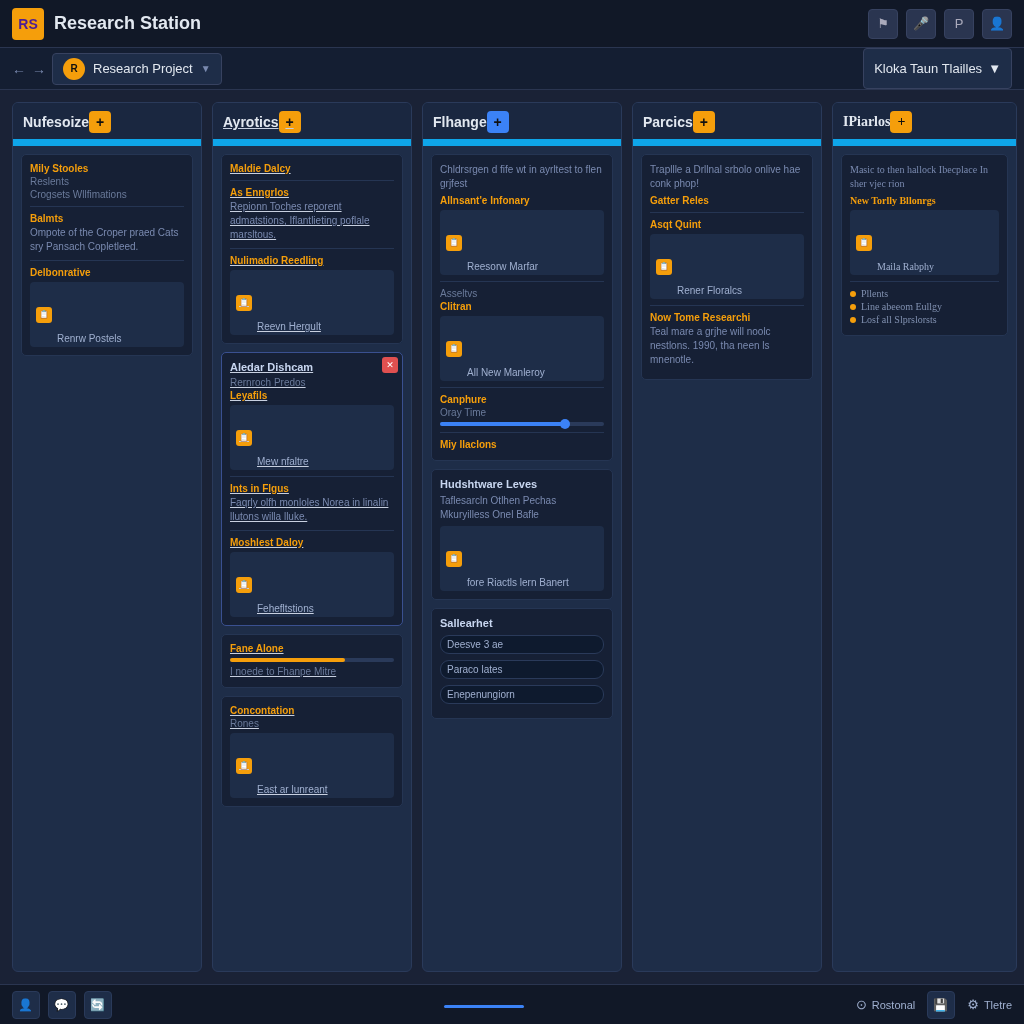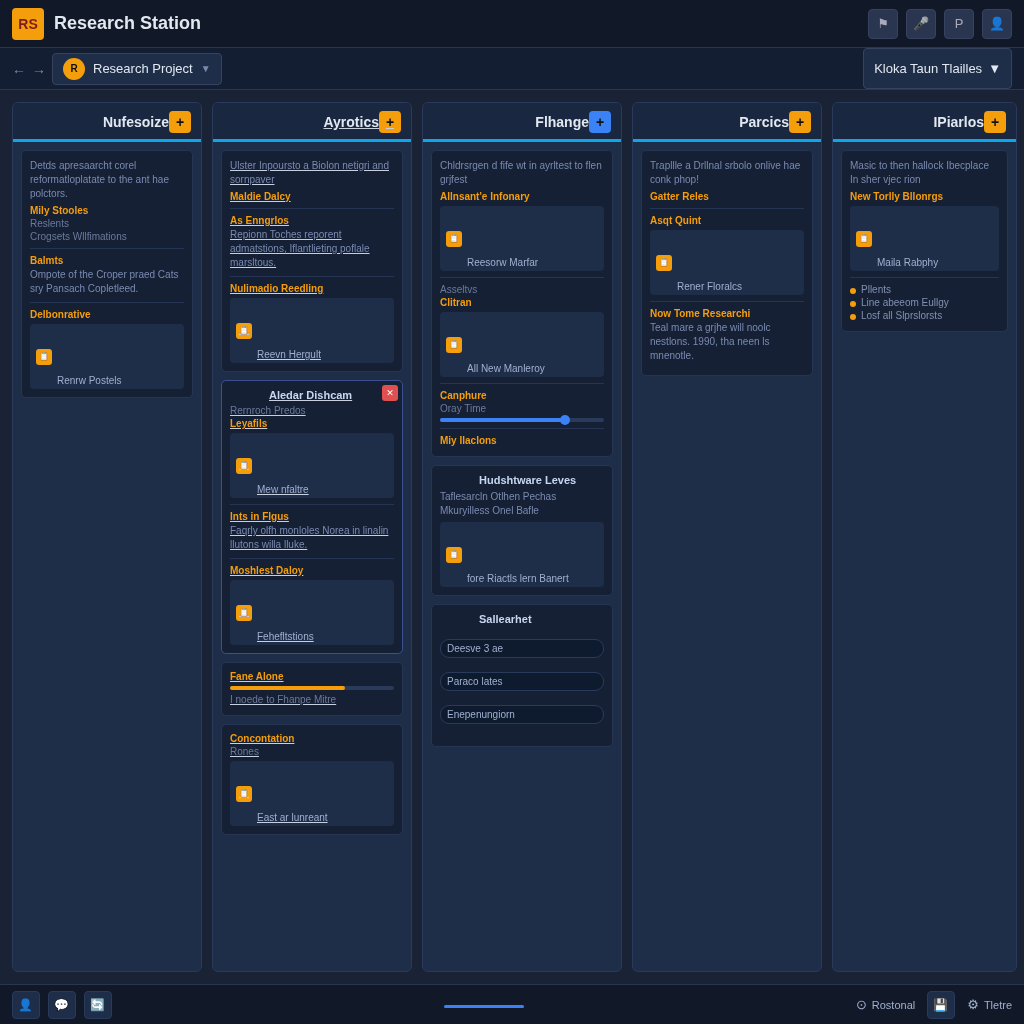--- a/index.html
+++ b/index.html
@@ -23,21 +23,21 @@
       border-bottom: 1px solid #2a3550;
     }
     #app-icon {
       width: 32px;
       height: 32px;
       background: #f59e0b;
       border-radius: 4px;
       display: flex;
       align-items: center;
       justify-content: center;
-      color: #7f1d1d;
+      color: #4c1d95;
       font-weight: bold;
       font-size: 14px;
       margin-right: 10px;
       flex-shrink: 0;
     }
     #app-title {
       color: #e2e8f0;
       font-size: 18px;
       font-weight: 600;
       flex: 1;
@@ -135,22 +135,22 @@
       display: flex;
       flex-direction: column;
       border: 1px solid #2a3a5a;
       overflow: hidden;
     }
     .col-header {
       padding: 8px 10px 6px;
       background: #1a2740;
       display: flex;
       align-items: center;
-      justify-content: flex-end;
-      border-bottom: 3px solid #0ea5e9;
+      justify-content: flex-start;
+      border-bottom: 7px solid #0ea5e9;
     }
     .col-title {
       font-size: 14px;
       font-weight: 700;
       color: #e2e8f0;
     }
     .col-add-btn {
       width: 22px;
       height: 22px;
       background: #f59e0b;
@@ -180,21 +180,20 @@
       padding: 8px;
       border: 1px solid #253553;
       cursor: pointer;
       position: relative;
     }
     .card-title {
       font-size: 11px;
       font-weight: 600;
       color: #c8d6f0;
       margin-bottom: 4px;
-      margin-left: 39px;
     }
     .card-desc {
       font-size: 10px;
       color: #7a8ab0;
       line-height: 1.4;
       margin-bottom: 4px;
     }
     .card-label {
       font-size: 10px;
       color: #f59e0b;
@@ -286,21 +285,21 @@
     }
     .orange-fill {
       height: 4px;
       background: #f59e0b;
       border-radius: 2px;
     }
 
     
     .bullet-item {
       display: flex;
-      align-items: center;
+      align-items: flex-start;
       gap: 5px;
       font-size: 10px;
       color: #8090b0;
       margin: 2px 0;
     }
     .bullet-dot {
       width: 6px;
       height: 6px;
       border-radius: 50%;
       background: #4a6090;
@@ -310,21 +309,21 @@
     .bullet-dot.orange { background: #f59e0b; }
 
     
     .input-field {
       background: #0e1a2e;
       border: 1px solid #2a3a5a;
       border-radius: 9px;
       padding: 3px 6px;
       font-size: 10px;
       color: #a0b0d0;
-      margin: 14px 0;
+      margin: 6px 0;
     }
 
     
     #bottom-bar {
       background: #111827;
       height: 40px;
       display: flex;
       align-items: center;
       padding: 0 12px;
       border-top: 1px solid #2a3550;
@@ -404,21 +403,20 @@
 
 <div id="main-area">
 
   <div class="kanban-col">
     <div class="col-header">
       <span class="col-title">Nufesoize</span>
       <div class="col-add-btn">+</div>
     </div>
     <div class="col-body">
       <div class="card">
-        <div class="card-desc">Detds apresaarcht corel reformatloplatate to the ant hae polctors.</div>
         <div class="card-label">Mily Stooles</div>
         <div class="card-sub">Reslents</div>
         <div class="card-sub">Crogsets Wllfimations</div>
         <hr class="card-divider">
         <div class="card-label">Balmts</div>
         <div class="card-desc">Ompote of the Croper praed Cats sry Pansach Copletleed.</div>
         <hr class="card-divider">
         <div class="card-label">Delbonrative</div>
         <div class="card-action">
           <div class="card-action-icon">📋</div>
@@ -429,21 +427,20 @@
   </div>
 
   <div class="kanban-col" style="min-width:200px;max-width:200px;text-decoration:underline;">
     <div class="col-header">
       <span class="col-title">Ayrotics</span>
       <div class="col-add-btn">+</div>
     </div>
     <div class="col-body">
 
       <div class="card">
-        <div class="card-desc">Ulster Inpoursto a Biolon netigri and sornpaver</div>
         <div class="card-label">Maldie Dalcy</div>
         <hr class="card-divider">
         <div class="card-label">As Enngrlos</div>
         <div class="card-desc">Repionn Toches reporent admatstions, Iflantlieting poflale marsltous.</div>
         <hr class="card-divider">
         <div class="card-label">Nulimadio Reedling</div>
         <div class="card-action">
           <div class="card-action-icon">📋</div>
           <span class="card-action-text">Reevn Hergult</span>
         </div>
@@ -552,21 +549,21 @@
           <div class="card-action-icon">📋</div>
           <span class="card-action-text">Rener Floralcs</span>
         </div>
         <hr class="card-divider">
         <div class="card-label">Now Tome Researchi</div>
         <div class="card-desc">Teal mare a grjhe will noolc nestlons. 1990, tha neen ls mnenotle.</div>
       </div>
     </div>
   </div>
 
-  <div class="kanban-col" style="min-width:185px;max-width:185px;">
+  <div class="kanban-col" style="min-width:185px;max-width:185px;font-family:Liberation Serif, serif;">
     <div class="col-header">
       <span class="col-title">IPiarlos</span>
       <div class="col-add-btn">+</div>
     </div>
     <div class="col-body">
       <div class="card">
         <div class="card-desc">Masic to then hallock Ibecplace In sher vjec rion</div>
         <div class="card-label">New Torlly Bllonrgs</div>
         <div class="card-action">
           <div class="card-action-icon">📋</div>

